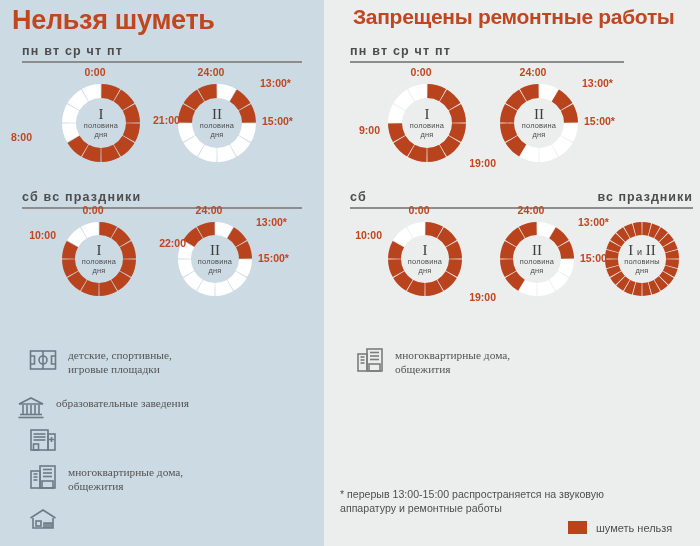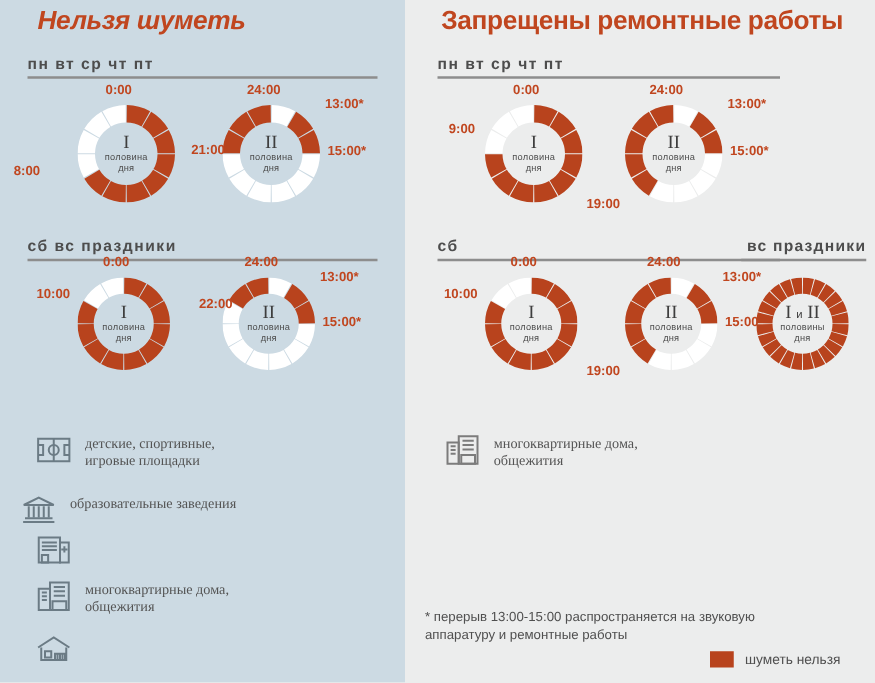--- a/index.html
+++ b/index.html
@@ -13,21 +13,21 @@
   .panel-left{left:0;width:324px;background:#ccdae3;}
   .panel-right{left:324px;right:0;background:#eceded;}
 
   .ttl{
     position:absolute;
     color:#c0461f;
     font-weight:bold;
     letter-spacing:-0.3px;
     white-space:nowrap;
   }
-  .ttl-left{left:30px;top:5px;font-size:21px;font-style:italic;}
+  .ttl-left{left:12px;top:5px;font-size:27px;}
   .ttl-right{left:353px;top:5px;font-size:21px;text-align:right;}
 
   .daygroup{position:absolute;}
   .daylabel{
     font-size:12.5px;font-weight:bold;color:#4d4d4d;
     letter-spacing:1.2px;white-space:nowrap;
     padding-bottom:2px;
   }
   .dayrule{height:2px;background:#8d8d8d;margin-top:1px;}
 
@@ -210,21 +210,21 @@
         <path d="M4.9892983751473 58.085915618205014 A39 39 0 0 1 0.002910583242375253 39.47646303257465 L14.001865758488702 39.30542502088119 A25 25 0 0 0 17.198268189196988 51.234561293721164 Z" fill="#b8431d"></path>
         <path d="M0.002910583242375253 38.52353696742538 A39 39 0 0 1 4.989298375147293 19.914084381794996 L17.198268189196984 26.765438706278843 A25 25 0 0 0 14.001865758488702 38.69457497911883 Z" fill="#ffffff"></path>
         <path d="M5.465761407721928 19.088826201447397 A39 39 0 0 1 19.08882620144739 5.465761407721928 L26.236427052209862 17.50369321007816 A25 25 0 0 0 17.503693210078158 26.23642705220987 Z" fill="#ffffff"></path>
         <path d="M19.914084381794986 4.989298375147307 A39 39 0 0 1 38.52353696742535 0.002910583242375253 L38.69457497911881 14.001865758488702 A25 25 0 0 0 26.765438706278836 17.19826818919699 Z" fill="#ffffff"></path>
       </svg>
       <div class="dcenter">
         <div class="roman">I</div>
         <div class="dsub">половина<span class="l2">дня</span></div>
       </div>
       <div class="tlabel" style="top: -17px; left: 33px; transform: translateX(-50%);">0:00</div>
-      <div class="tlabel" style="top: 14px; left: -8px; transform: translateX(-100%);">9:00</div>
+      <div class="tlabel" style="top: 41px; left: -8px; transform: translateX(-100%);">9:00</div>
     </div>
     <div class="donut" style="left: 500px; top: 84px; width: 78px; height: 78px;">
       <svg width="78" height="78" viewBox="0 0 78 78">
         <path d="M39.47646303257465 0.002910583242375253 A39 39 0 0 1 58.08591561820501 4.989298375147293 L51.23456129372116 17.198268189196984 A25 25 0 0 0 39.30542502088118 14.001865758488702 Z" fill="#ffffff"></path>
         <path d="M58.911173798552625 5.465761407721935 A39 39 0 0 1 72.53423859227806 19.08882620144738 L60.49630678992184 26.23642705220986 A25 25 0 0 0 51.763572947790145 17.503693210078165 Z" fill="#b8431d"></path>
         <path d="M73.01070162485271 19.914084381794996 A39 39 0 0 1 77.99708941675763 38.52353696742536 L63.998134241511295 38.69457497911882 A25 25 0 0 0 60.80173181080302 26.765438706278843 Z" fill="#b8431d"></path>
         <path d="M77.99708941675763 39.47646303257464 A39 39 0 0 1 73.01070162485271 58.08591561820501 L60.80173181080302 51.23456129372116 A25 25 0 0 0 63.998134241511295 39.30542502088118 Z" fill="#ffffff"></path>
         <path d="M72.53423859227806 58.911173798552625 A39 39 0 0 1 58.91117379855262 72.53423859227806 L51.76357294779014 60.49630678992184 A25 25 0 0 0 60.49630678992184 51.76357294779014 Z" fill="#ffffff"></path>
         <path d="M58.08591561820501 73.0107016248527 A39 39 0 0 1 39.47646303257463 77.99708941675763 L39.305425020881174 63.998134241511295 A25 25 0 0 0 51.23456129372116 60.80173181080301 Z" fill="#ffffff"></path>
         <path d="M38.523536967425365 77.99708941675763 A39 39 0 0 1 19.914084381794993 73.0107016248527 L26.765438706278843 60.80173181080301 A25 25 0 0 0 38.694574979118826 63.998134241511295 Z" fill="#ffffff"></path>

